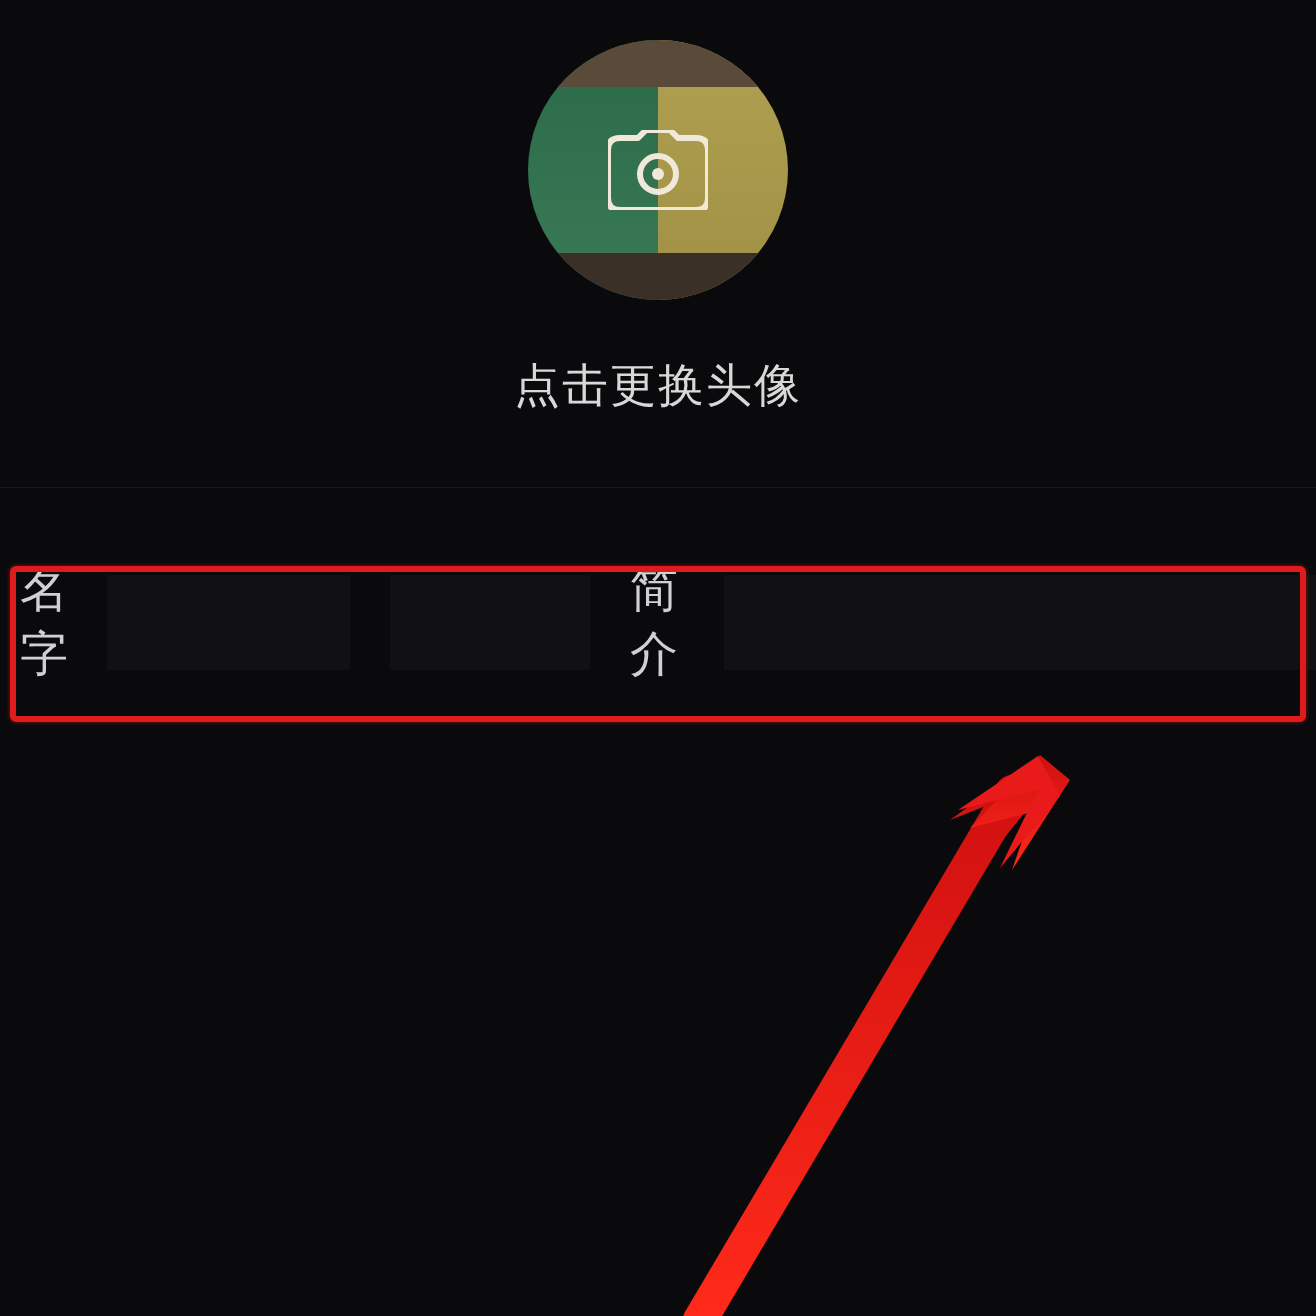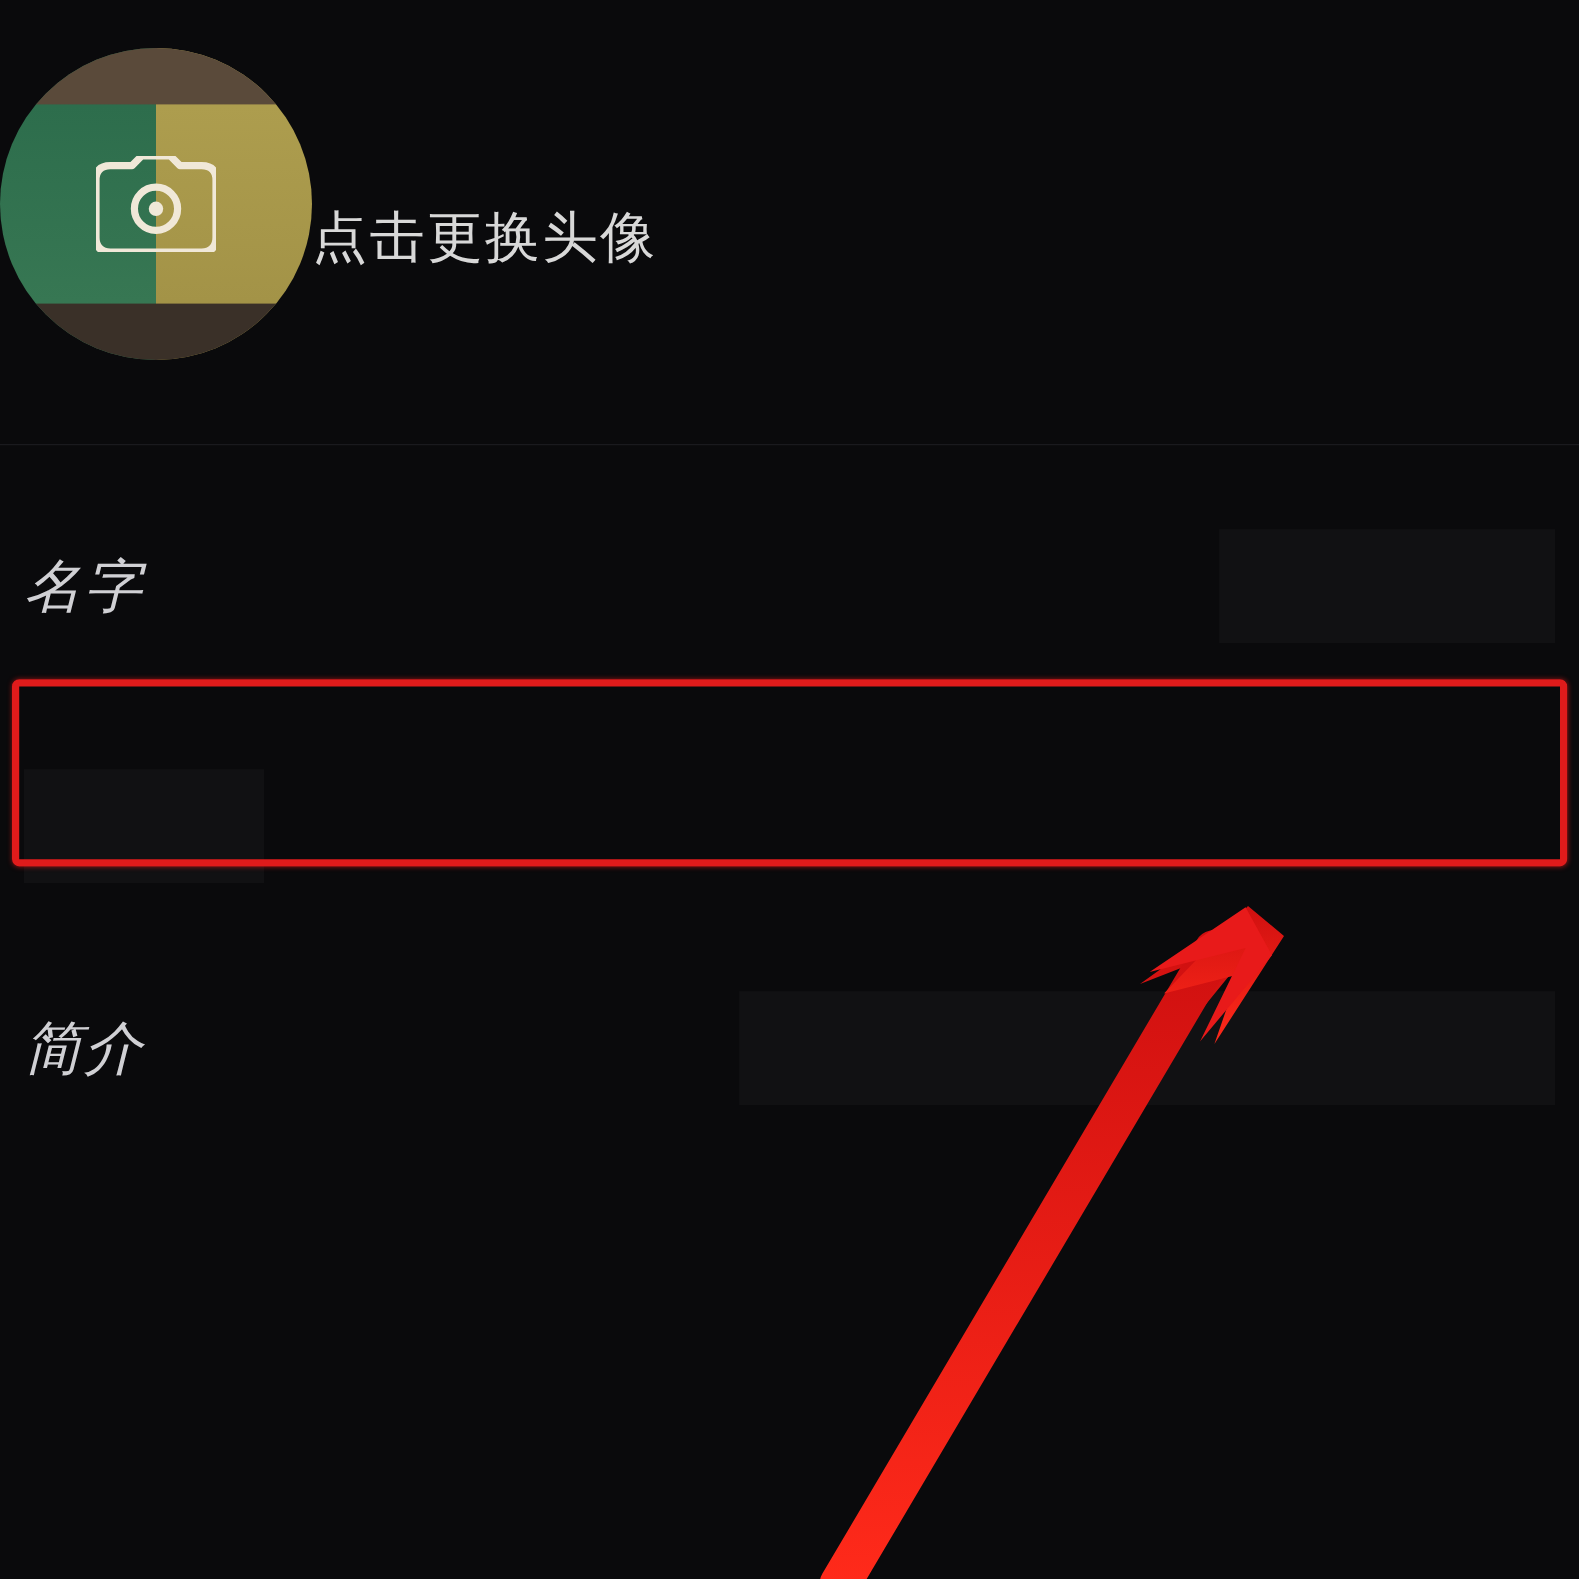--- a/index.html
+++ b/index.html
@@ -17,21 +17,21 @@
       overflow: hidden;
     }
     .container {
       width: 100%;
       height: 100%;
       display: flex;
       flex-direction: column;
     }
     .avatar-section {
       display: flex;
-      flex-direction: row;
+      flex-direction: column;
       align-items: center;
       padding-top: 40px;
       padding-bottom: 50px;
     }
     .avatar-circle {
       width: 260px;
       height: 260px;
       border-radius: 50%;
       position: relative;
       overflow: hidden;
@@ -81,23 +81,22 @@
       letter-spacing: 2px;
     }
     .divider-top {
       width: 100%;
       height: 1px;
       background: #1a1a1e;
       margin-top: 20px;
     }
     .form-list {
       display: flex;
-      flex-direction: column;
+      flex-direction: row;
       margin-top: 10px;
-      font-style: italic;
     }
     .form-row {
       display: flex;
       align-items: center;
       justify-content: space-between;
       padding: 45px 20px 45px 20px;
       position: relative;
       min-height: 150px;
     }
     .row-label {

